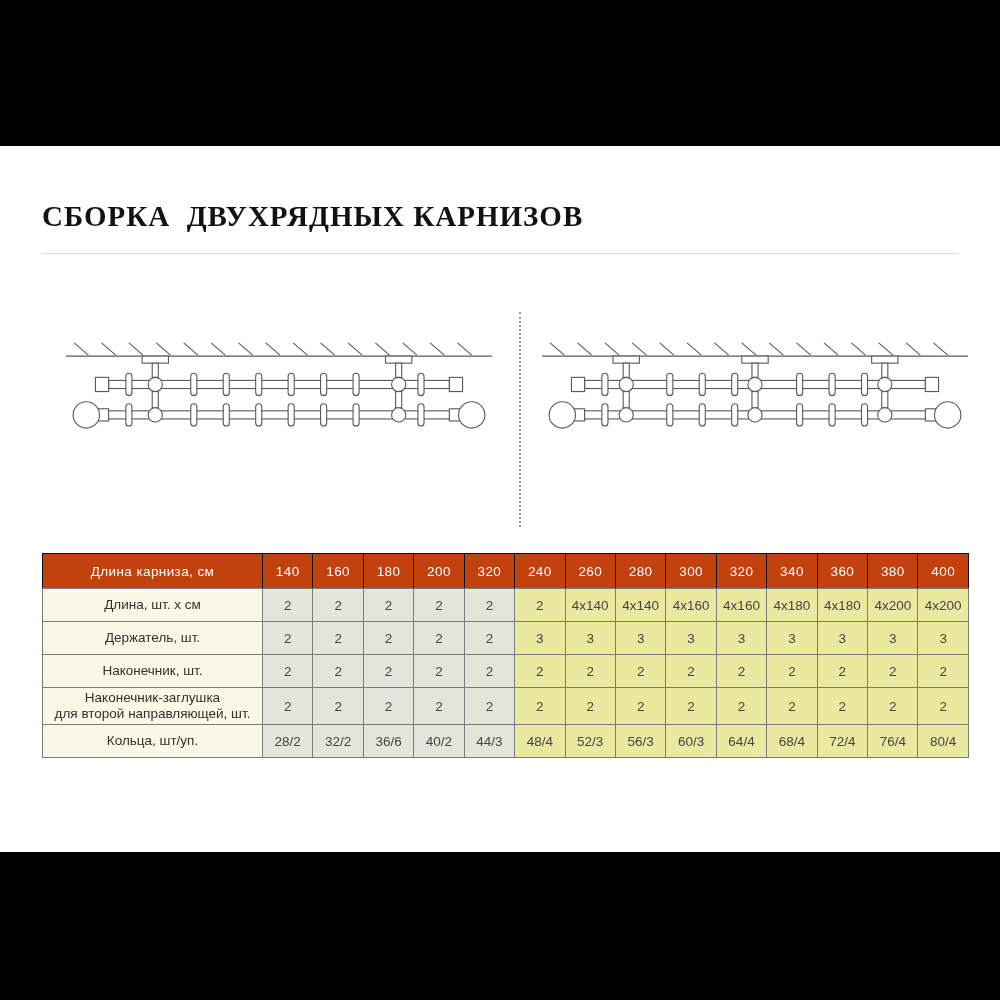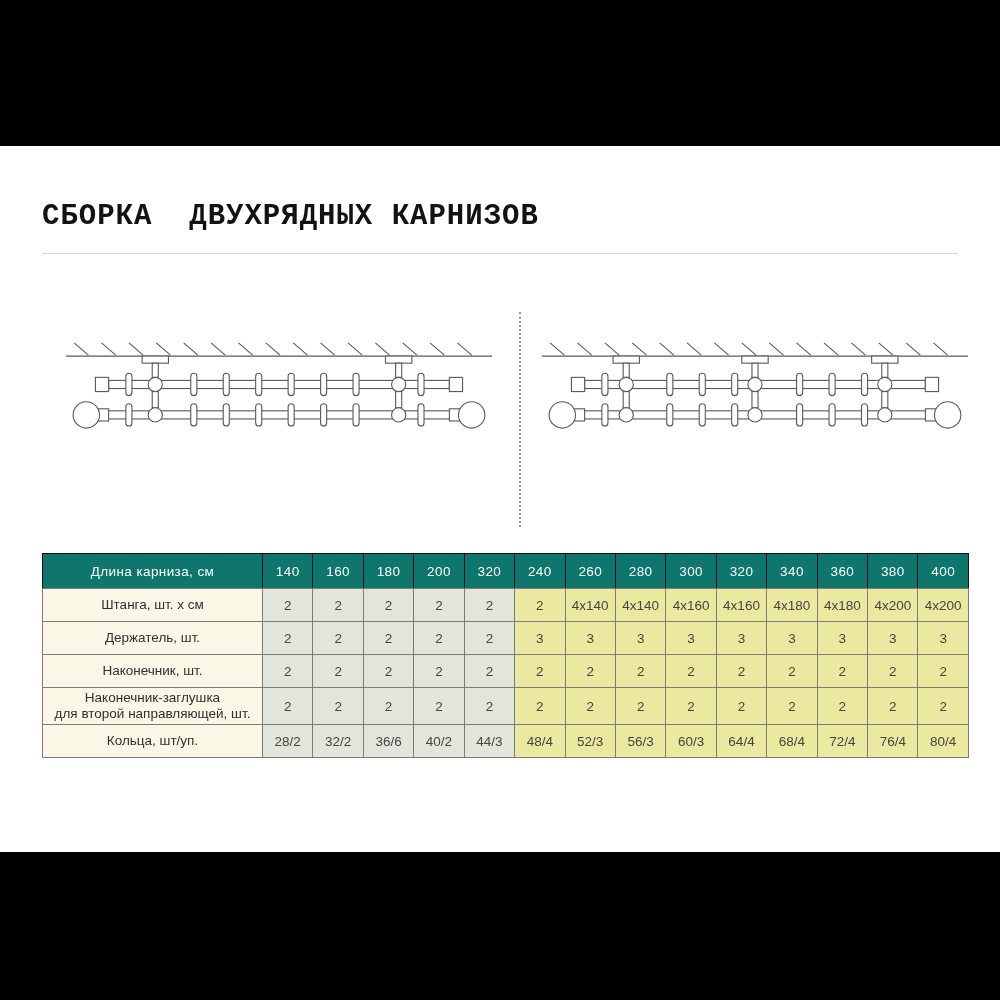--- a/index.html
+++ b/index.html
@@ -3,21 +3,21 @@
 <meta charset="utf-8">
 <style>
   * { margin:0; padding:0; box-sizing:border-box; }
   html,body { width:1000px; height:1000px; background:#fff; font-family:"Liberation Sans", sans-serif; }
   .stage { position:relative; width:1000px; height:1000px; background:#fff; overflow:hidden; }
 
   .bar { position:absolute; left:0; width:1000px; background:#000; }
   .bar.top { top:0; height:146px; }
   .bar.bottom { top:852px; height:148px; }
 
-  .title { position:absolute; left:42px; top:200px; font-family:Liberation Mono, monospace;
+  .title { position:absolute; left:42px; top:200px; font-family:Liberation Serif, serif;
            font-weight:bold; font-size:29px; letter-spacing:1px; color:#121212; white-space:pre; }
   .title-divider { position:absolute; left:42px; top:253px; width:916px; height:0;
                    border-top:1px solid #d9d9d9; }
 
   .diagram { position:absolute; top:337px; width:430px; height:100px; }
   .diagram.left { left:64px; }
   .diagram.right { left:540px; }
   .diagram svg { width:100%; height:100%; }
 
   .diagram-separator { position:absolute; left:519px; top:312px; height:215px; width:0;
@@ -27,21 +27,21 @@
              border-left:2px dotted #7e7e7e; border-bottom:2px dotted #7e7e7e;
              font-family:"DejaVu Sans", sans-serif; font-weight:bold; font-size:14px;
              letter-spacing:0.6px; color:#1c1c1c; white-space:nowrap; }
   .caption.short { left:237px; width:184px; }
   .caption.long  { left:735px; width:182px; }
 
   table.spec { position:absolute; left:42px; top:553px; width:926px; border-collapse:collapse;
                table-layout:fixed; }
   table.spec td, table.spec th { border:1px solid #7b7b7b; text-align:center; vertical-align:middle;
                font-weight:normal; font-size:13.5px; color:#454545; padding:0 1px; }
-  table.spec tr.head td { background:#0f766e; color:#ffffff; border-color:#0f0f0f;
+  table.spec tr.head td { background:#c2410c; color:#ffffff; border-color:#0f0f0f;
                border-bottom-color:#7b7b7b; height:35px; font-size:13.5px; letter-spacing:0.4px; }
   table.spec td.rowlabel { background:#faf7e6; color:#303030; white-space:pre-line; line-height:1.2;
                font-size:13.5px; }
   table.spec td.g-short { background:#e2e5da; }
   table.spec td.g-long  { background:#ebe8a0; }
   table.spec tr { height:33px; }
   table.spec tr.tall { height:37px; }
 </style>
 </head>
 <body>
@@ -197,21 +197,21 @@
           <td>260</td>
           <td>280</td>
           <td>300</td>
           <td>320</td>
           <td>340</td>
           <td>360</td>
           <td>380</td>
           <td>400</td>
         </tr>
         <tr>
-          <td class="rowlabel">Штанга, шт. х см</td>
+          <td class="rowlabel">Длина, шт. х см</td>
           <td class="g-short">2</td>
           <td class="g-short">2</td>
           <td class="g-short">2</td>
           <td class="g-short">2</td>
           <td class="g-short">2</td>
           <td class="g-long">2</td>
           <td class="g-long">4x140</td>
           <td class="g-long">4x140</td>
           <td class="g-long">4x160</td>
           <td class="g-long">4x160</td>

